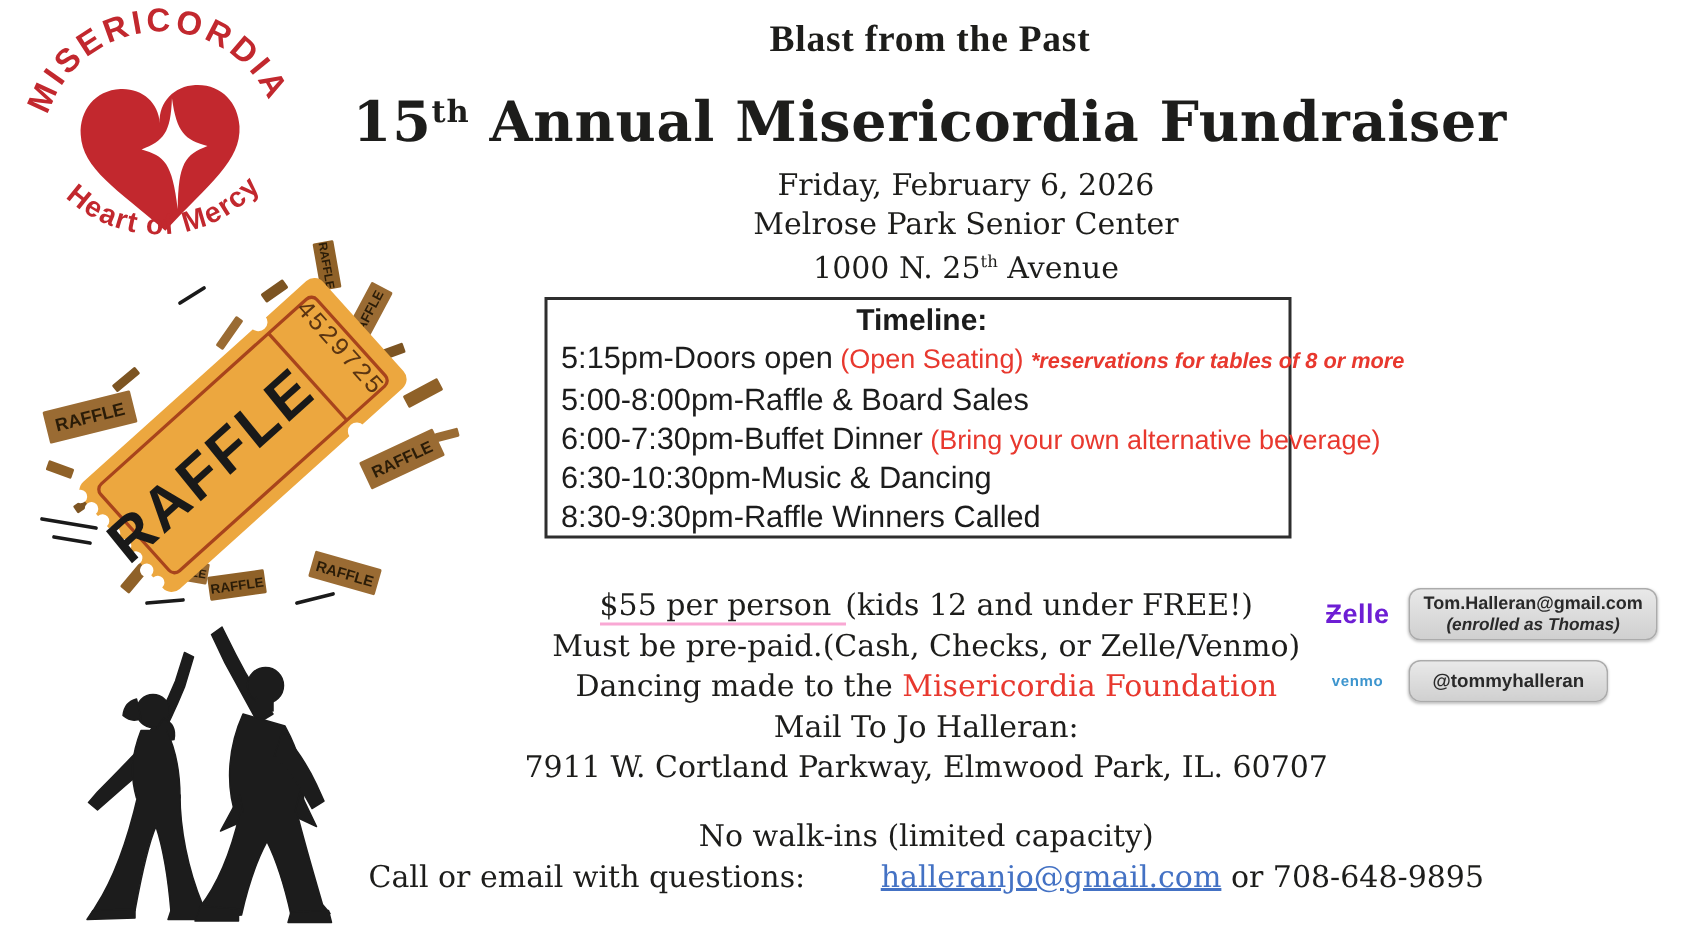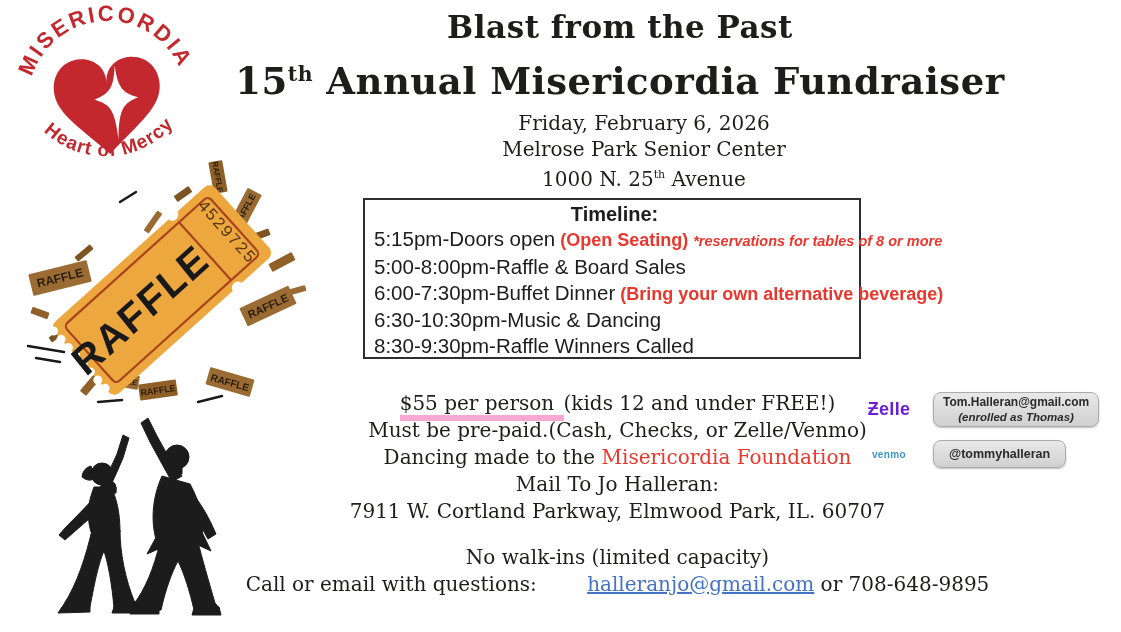--- a/index.html
+++ b/index.html
@@ -2,43 +2,43 @@
 <html><head>
 <meta charset="utf-8">
 <style>
   html,body{margin:0;padding:0;background:#ffffff;}
   .canvas{
     position:relative;width:1121px;height:632px;background:#ffffff;overflow:hidden;
     font-family:"DejaVu Serif", serif;color:#1d1d1b;
   }
   
   .title-block{position:absolute;left:120px;top:4px;width:1000px;text-align:center;}
-  .title1{font-size:31px;line-height:46px;font-weight:600;letter-spacing:0.5px;}
+  .title1{font-size:25px;line-height:46px;font-weight:600;letter-spacing:0.5px;font-family:Liberation Serif, serif;}
   .title2{font-size:37px;line-height:48px;font-weight:600;letter-spacing:0.5px;}
   .title2 sup,.addr sup{font-size:0.55em;vertical-align:super;}
   .sub-line{font-size:20px;line-height:26px;font-weight:500;padding-left:48px;}
   .sub-block{margin-top:5px;}
   
   .timeline-box{
     position:absolute;left:363px;top:198px;width:498px;height:161px;
     border:2px solid #2e2e2e;box-sizing:border-box;background:#fff;
     font-family:"Liberation Sans", sans-serif;padding:2px 4px 0 9px;
   }
   .tl-heading{text-align:center;font-size:20px;line-height:24px;font-weight:600;color:#1c1c1c;}
   .tl-row{font-size:20.5px;line-height:26px;white-space:nowrap;font-weight:500;color:#1c1c1c;}
-  .tl-note{color:#e8382e;font-size:18px;font-weight:700;}
+  .tl-note{color:#e8382e;font-size:18px;font-weight:400;}
   .tl-note-italic{color:#e8382e;font-size:14.5px;font-style:italic;font-weight:600;}
   
   .price-block{position:absolute;left:115px;top:390px;width:1005px;text-align:center;
     font-size:20px;line-height:27px;font-weight:500;}
-  .underlined{border-bottom:6px solid #f9a8d4;padding-right:3px;}
+  .underlined{border-bottom:2px solid #f9a8d4;padding-right:3px;}
   .red-text{color:#e8382e;}
   
   .payments{position:absolute;left:864px;top:392px;width:256px;font-family:"Liberation Sans",sans-serif;}
-  .pay-row{display:flex;align-items:center;gap:19px;}
+  .pay-row{display:flex;align-items:center;gap:9px;margin-left:16px;}
   .pay-row + .pay-row{margin-top:13px;}
   .zelle-logo{width:50px;text-align:center;color:#6d1ed4;font-weight:bold;font-size:18px;letter-spacing:0.3px;}
   .venmo-logo{width:50px;text-align:center;color:#3d95ce;font-weight:bold;font-size:10px;letter-spacing:0.4px;}
   .badge{background:linear-gradient(180deg,#e9e9e9,#d0d0d0);border:1px solid #ababab;
     border-radius:8px;box-shadow:0 1px 2px rgba(0,0,0,0.25);text-align:center;color:#2a2a2a;}
   .badge-zelle{padding:2px 9px;}
   .badge-line1{font-size:12px;font-weight:bold;line-height:15px;}
   .badge-line2{font-size:11.5px;font-style:italic;font-weight:bold;line-height:14px;}
   .badge-venmo{padding:6px 15px;font-size:12.5px;font-weight:bold;}
   

